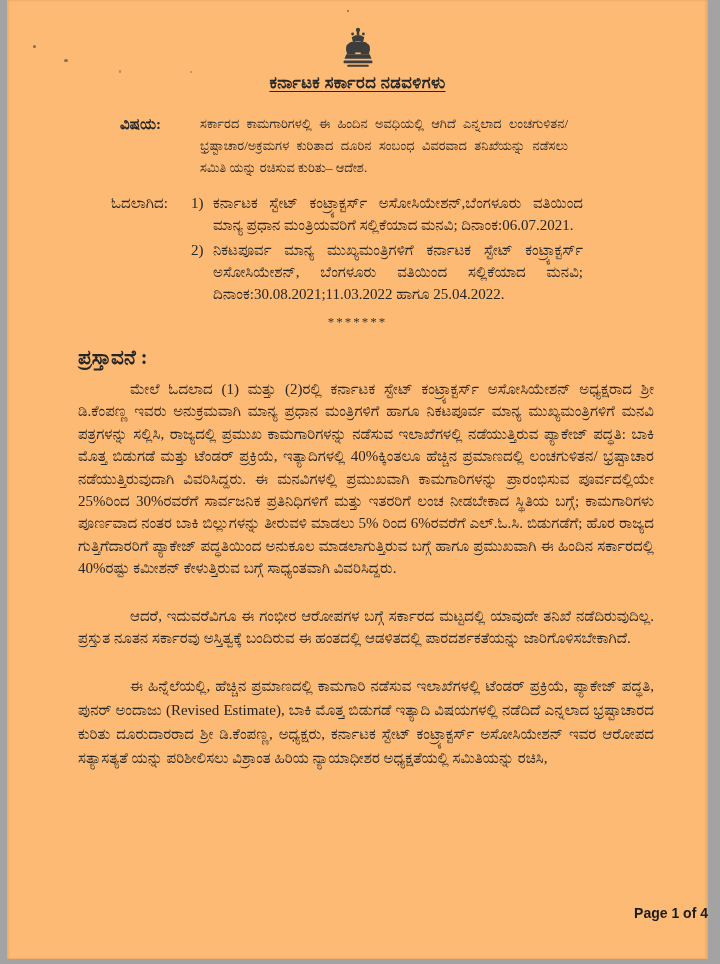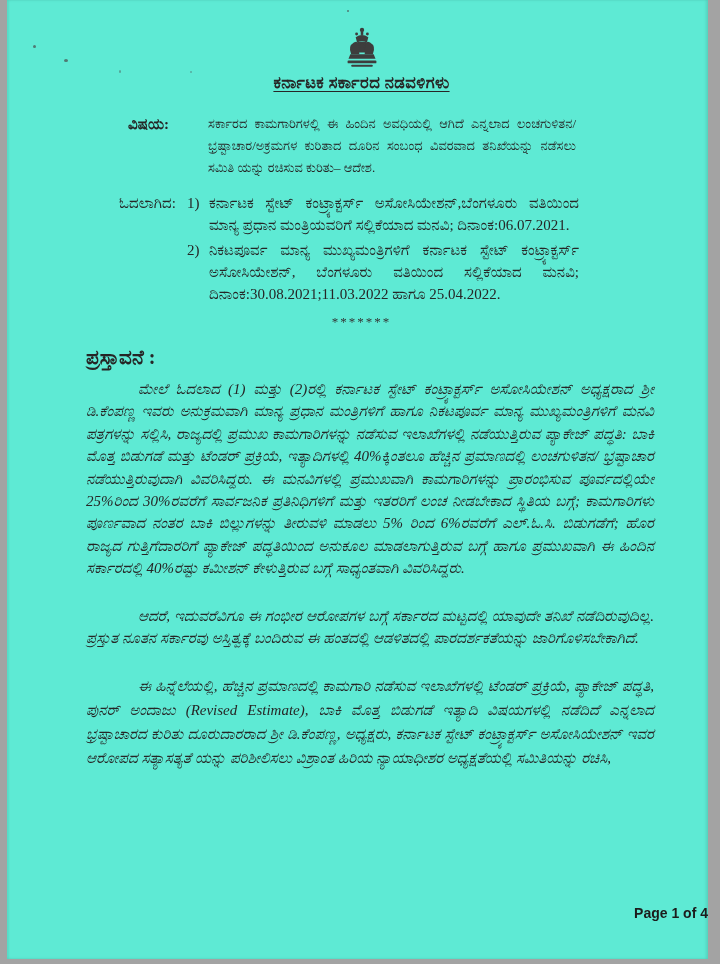--- a/index.html
+++ b/index.html
@@ -6,25 +6,24 @@
   body {
     width:720px; height:964px;
     background:#a3a3a3;
     position:relative;
     overflow:hidden;
     font-family:"Liberation Serif", "DejaVu Sans", sans-serif;
   }
   .page {
     position:absolute;
     left:7px; right:12px; top:0; bottom:5px;
-    background:#5eead4;
+    background:#fdba74;
     box-shadow: inset -2px 0 3px rgba(0,0,0,0.10), inset 2px 0 2px rgba(0,0,0,0.06);
     overflow:hidden;
     color:#262626;
-    padding-left:8px;
   }
   
   .speck { position:absolute; background:#4a4a4a; border-radius:50%; opacity:0.7; }
   .speck.s1 { left:26px;  top:45px;  width:3px; height:3px; }
   .speck.s2 { left:57px;  top:59px;  width:4px; height:3px; }
   .speck.s3 { left:340px; top:10px;  width:2px; height:2px; }
   .speck.s4 { left:112px; top:70px;  width:2px; height:3px; opacity:0.45; }
   .speck.s5 { left:183px; top:71px;  width:2px; height:2px; opacity:0.4; }
 
   .emblem { display:block; margin:26px auto 3px auto; width:36px; height:44px; }
@@ -43,20 +42,21 @@
     display:flex;
     margin:20px 0 0 113px;
     gap:34px;
   }
   .subject-label { flex:0 0 46px; font-weight:600; font-size:15px; line-height:22px; }
   .subject-text  { width:368px; font-size:13px; line-height:22px; text-align:justify; }
 
   .read-row {
     display:flex;
     margin:13px 0 0 104px;
+    gap:12px;
   }
   .read-label { flex:0 0 68px; font-size:15px; line-height:22px; }
   .read-items { width:392px; }
   .read-item  { display:flex; }
   .read-item + .read-item { margin-top:3px; }
   .read-num  { flex:0 0 22px; font-size:15px; line-height:22px; }
   .read-text { flex:1; font-size:15px; line-height:22px; text-align:justify; }
 
   .separator {
     text-align:center;
@@ -71,21 +71,20 @@
     font-weight:bold;
     font-size:20px;
   }
 
   .para {
     margin:9px 54px 0 71px;
     font-size:15px;
     line-height:22.4px;
     text-align:justify;
     text-indent:52px;
-    font-style:italic;
   }
   .para.p2 { margin-top:25px; }
   .para.p3 { margin-top:25px; line-height:24px; }
 
   .page-footer {
     position:absolute;
     left:0; right:0; bottom:38px;
     text-align:right;
     font-family:"Liberation Sans", sans-serif;
     font-weight:bold;

